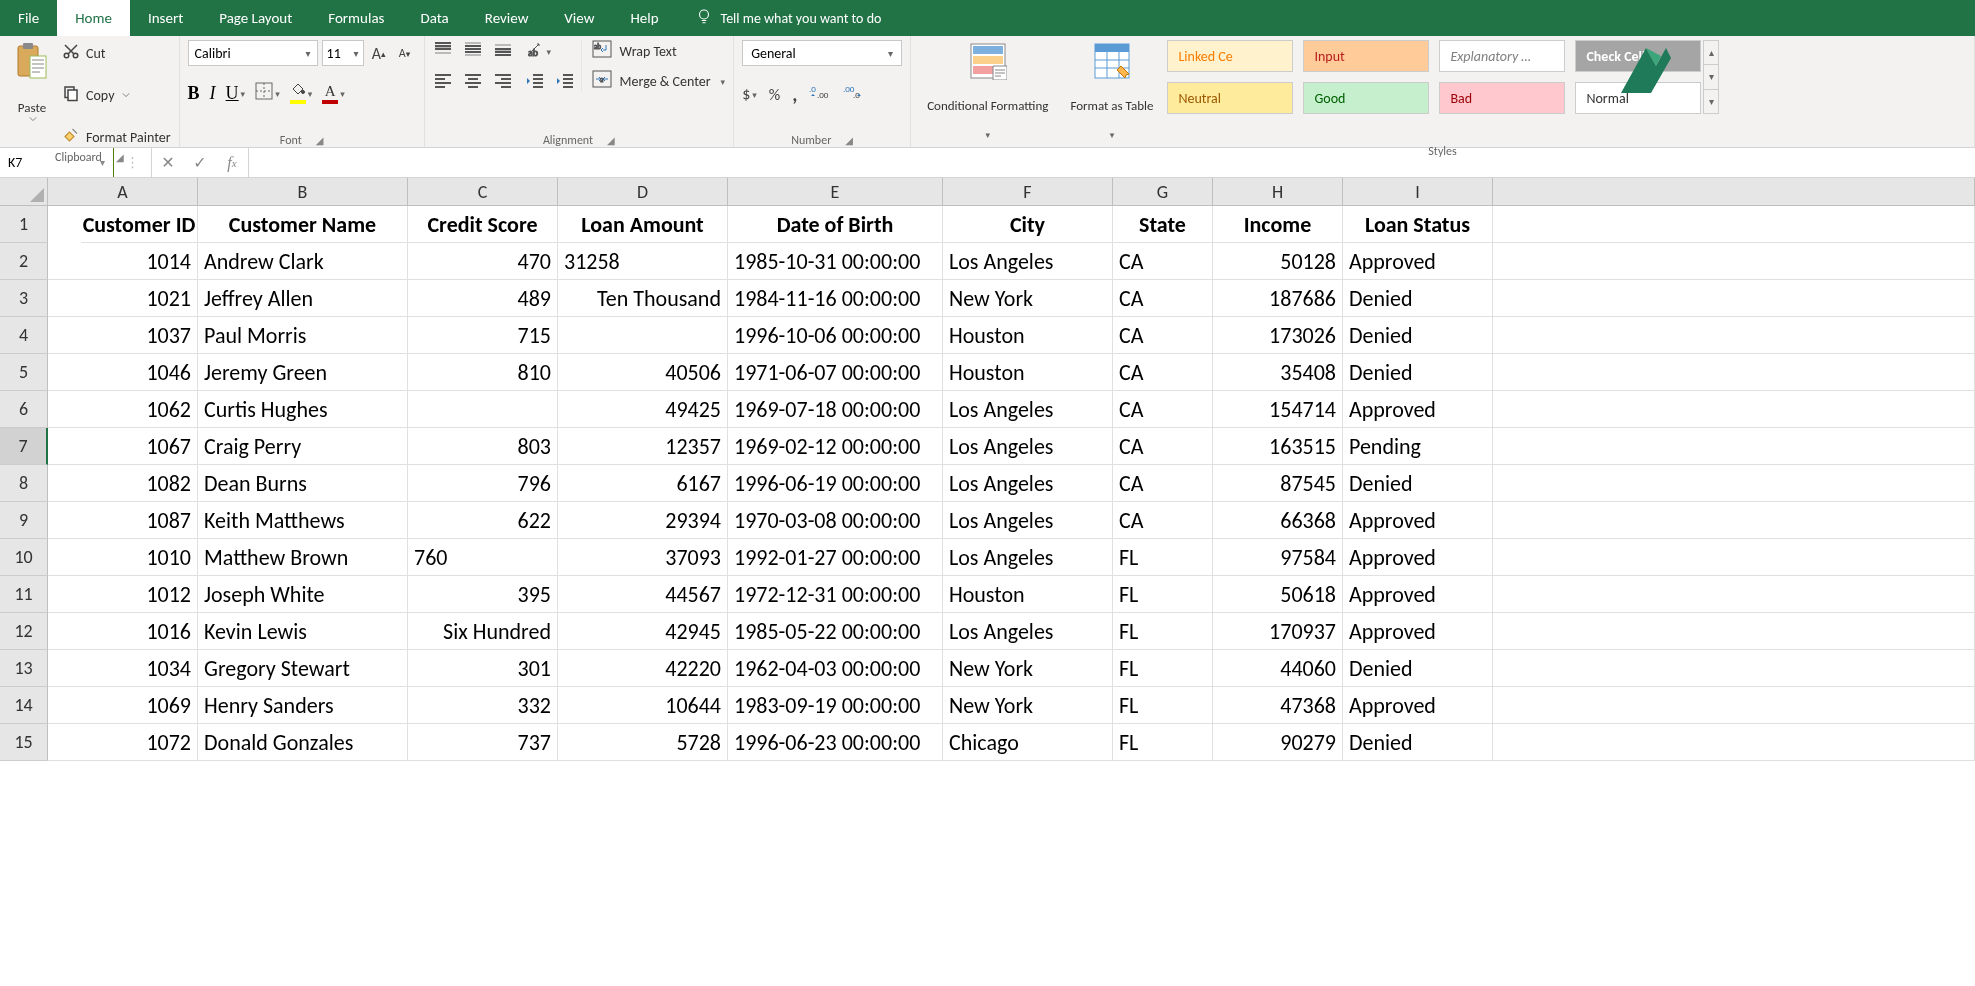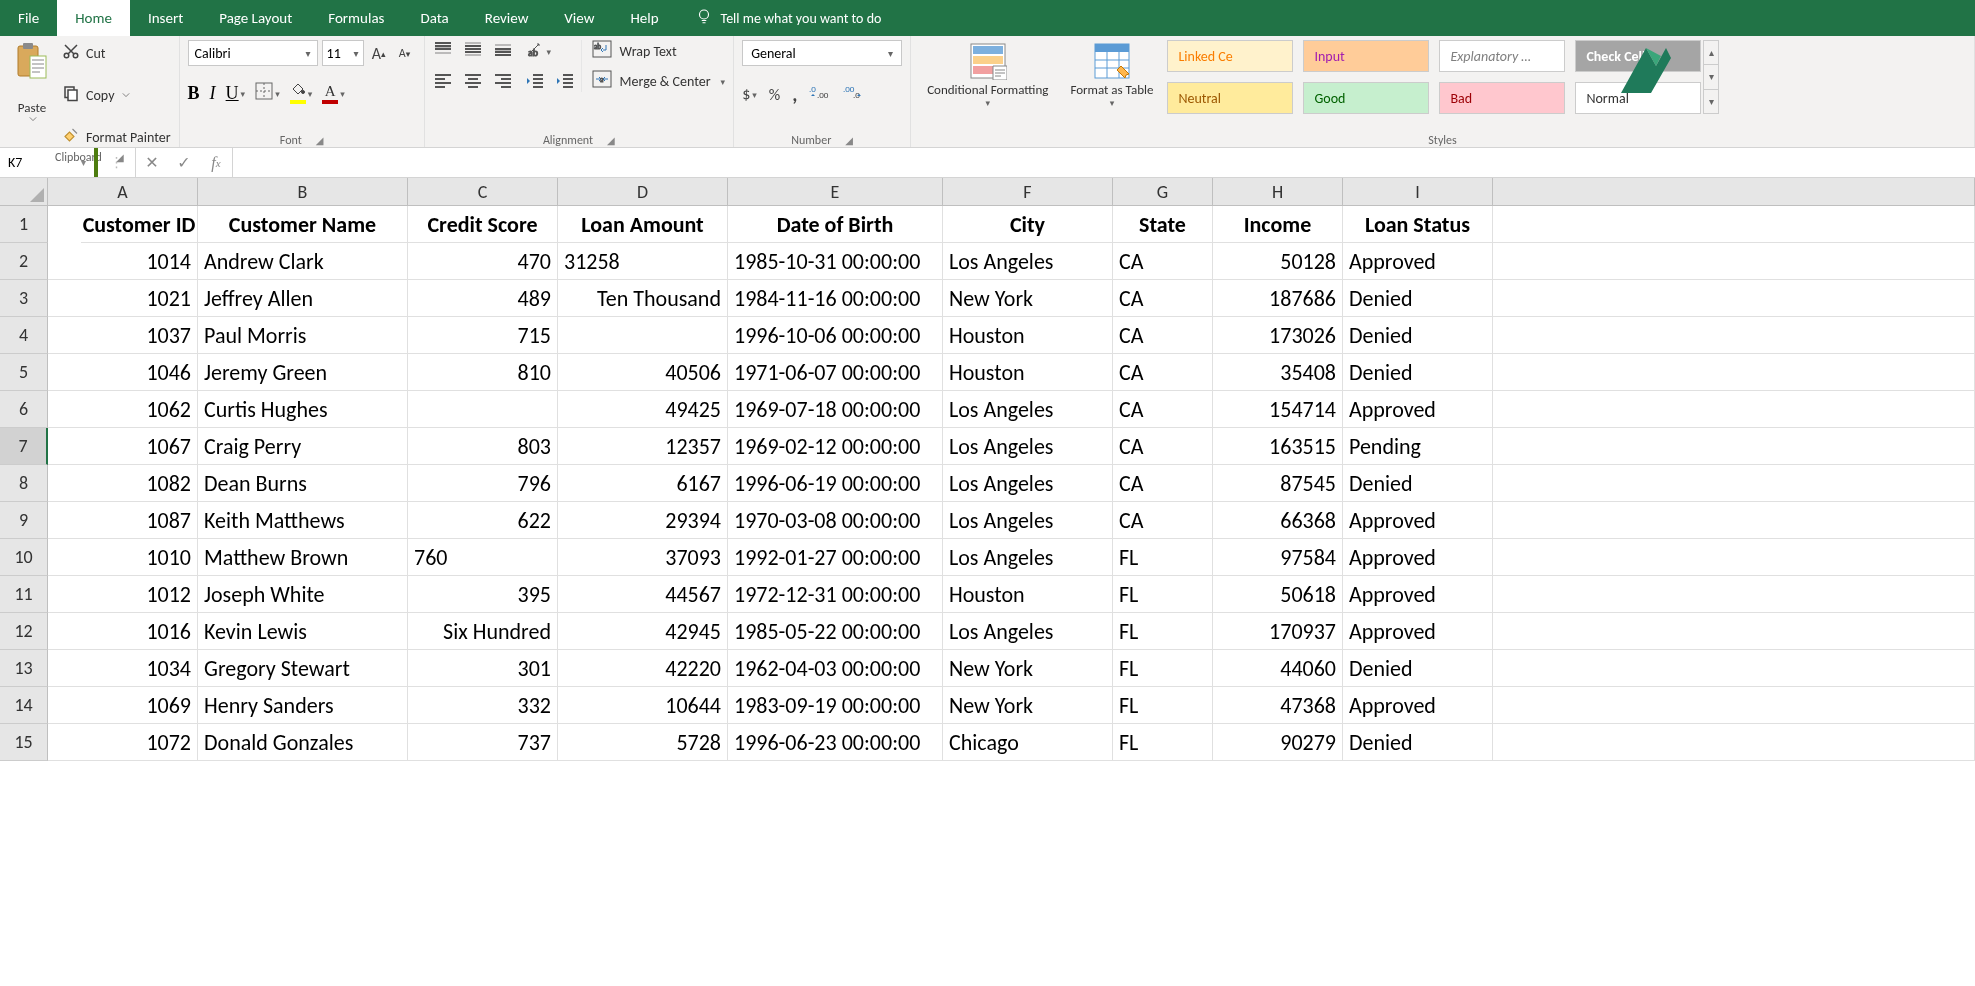--- a/index.html
+++ b/index.html
@@ -48,42 +48,42 @@
     .wrap-col { display: flex; flex-direction: column; gap: 8px; padding-left: 10px; border-left: 1px solid #e6e6e6;}
     .wrap-item { display: flex; align-items: center; gap: 8px; font-size: 14px; color: #333; }
 
     
     .num-row1 { display: flex; }
     .num-select { width: 160px; height: 26px; border: 1px solid #c8c8c8; background: #fff; padding: 0 8px; font-size: 14px; display: flex; align-items: center; justify-content: space-between;}
     .num-row2 { display: flex; gap: 12px; align-items: center; margin-top: 10px;}
     .num-btn { font-size: 16px; color: #444; }
 
     
-    .style-bigbtn { display: flex; flex-direction: column; align-items: center; padding: 2px 8px; font-size: 13px; color: #333; }
+    .style-bigbtn { display: flex; flex-direction: column; align-items: center; padding: 2px 8px; font-size: 13px; color: #333; gap: 16px; }
     .style-bigbtn svg { width: 38px; height: 38px; }
 
     
     .style-gallery { display: grid; grid-template-columns: repeat(4,126px); grid-auto-rows: 32px; gap: 10px; position: relative;}
     .style-cell { border: 1px solid #ccc; display:flex; align-items:center; padding: 0 10px; font-size: 14px; }
     .style-normal { background: #fff; color: #333; }
     .style-bad { background: #ffc7ce; color: #9c0006; }
     .style-good { background: #c6efce; color: #006100; }
     .style-neutral { background: #ffeb9c; color: #9c5700; }
     .style-check { background: #a5a5a5; color: #fff; font-weight: bold; }
     .style-explan { background: #fff; color: #7f7f7f; font-style: italic; }
-    .style-input { background: #ffcc99; color: #a21caf; }
+    .style-input { background: #ffcc99; color: #b91c1c; }
     .style-linked { background: #fff2cc; color: #fa7d00; }
     .gallery-arrows { position:absolute; right:-18px; top:0; bottom:0; width:16px; display:flex; flex-direction:column; border:1px solid #ccc; background:#f3f2f1;}
     .gallery-arrows div { flex:1; display:flex; align-items:center; justify-content:center; font-size:10px; color:#666; border-bottom:1px solid #ccc;}
     .gallery-arrows div:last-child{border:none;}
     .gallery-logo { position: absolute; right: 20px; top: -2px; }
 
     
     .formula-bar { height: 30px; border-bottom: 1px solid #d4d4d4; display: flex; align-items: stretch; background: #fff; }
-    .name-box { width: 98px; border-right: 4px solid #4d7c0f; display: flex; align-items: center; padding: 0 8px; justify-content: space-between; font-size: 14px;}
+    .name-box { width: 114px; border-right: 1px solid #4d7c0f; display: flex; align-items: center; padding: 0 8px; justify-content: space-between; font-size: 14px;}
     .fb-btns { display: flex; align-items: center; border-right: 1px solid #d4d4d4; }
     .fb-btn { width: 32px; display:flex; align-items:center; justify-content:center; color:#888; font-size: 16px;}
     .fb-btn.fx { font-style: italic; font-family: serif;}
     .fb-input { flex:1; padding: 0 8px; display:flex; align-items:center; font-size:14px;}
 
     
     .grid-wrap { position: relative; }
     .grid { display: grid; background: #fff; }
     .corner { background: #e6e6e6; border-right: 1px solid #bfbfbf; border-bottom: 1px solid #bfbfbf; position: relative;}
     .corner::after { content:''; position:absolute; right:3px; bottom:3px; width:0; height:0; border-style:solid; border-width:0 0 14px 14px; border-color: transparent transparent #b0b0b0 transparent;}

